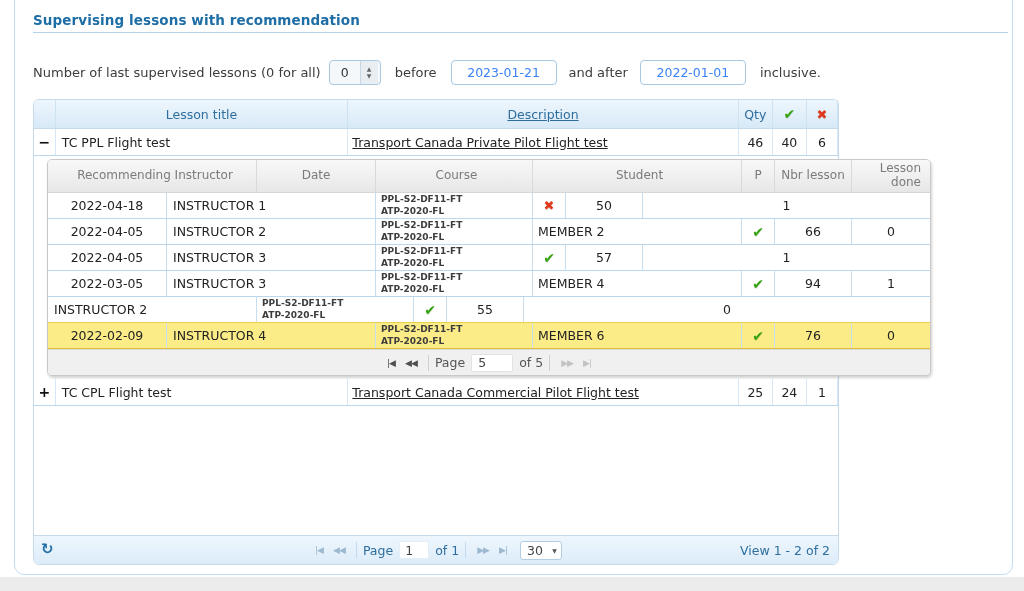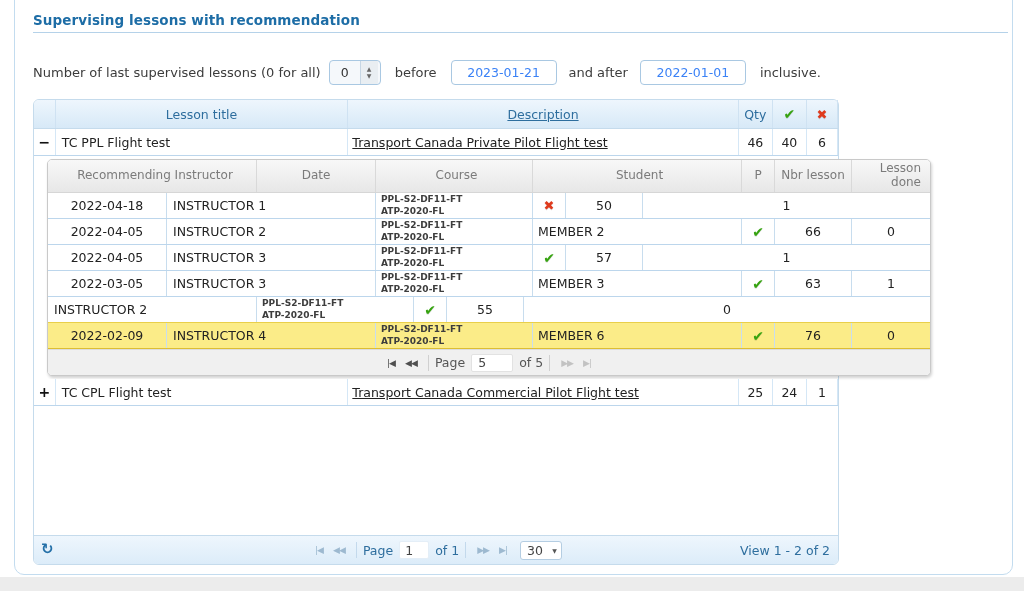--- a/index.html
+++ b/index.html
@@ -211,25 +211,25 @@
 
         <div class="s-row">
           <div class="cell s-date">2022-03-05</div>
           <div class="cell s-instr">INSTRUCTOR 3</div>
           <div class="cell s-course">
               <div class="course-lines">
                 <span>PPL-S2-DF11-FT</span>
                 <span>ATP-2020-FL</span>
               </div>
             </div>
-          <div class="cell s-student">MEMBER 3</div>
-          <div class="cell s-p">
-              <span class="icon-check">✔</span>
-            </div>
-          <div class="cell s-nbr">63</div>
+          <div class="cell s-student">MEMBER 4</div>
+          <div class="cell s-p">
+              <span class="icon-check">✔</span>
+            </div>
+          <div class="cell s-nbr">94</div>
           <div class="cell s-done">1</div>
         </div>
 
         <div class="s-row">
           <div class="cell s-instr">INSTRUCTOR 2</div>
           <div class="cell s-course">
               <div class="course-lines">
                 <span>PPL-S2-DF11-FT</span>
                 <span>ATP-2020-FL</span>
               </div>

